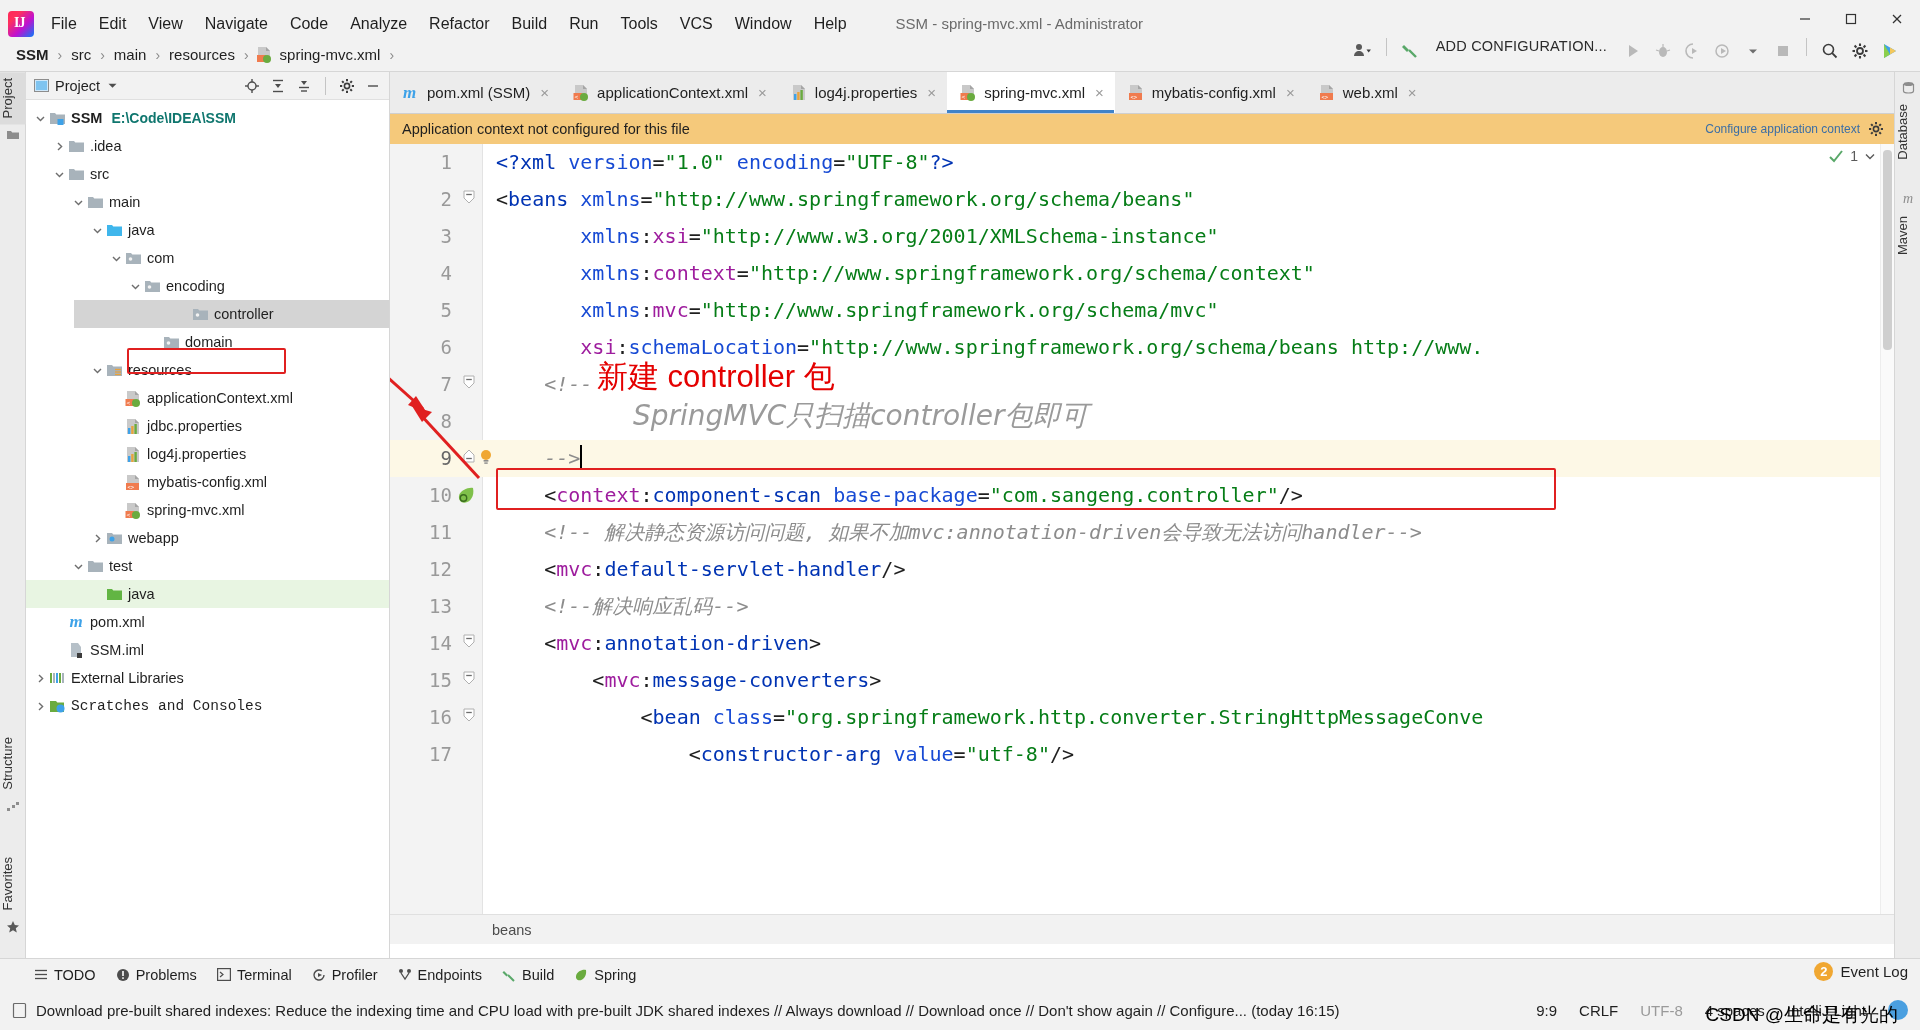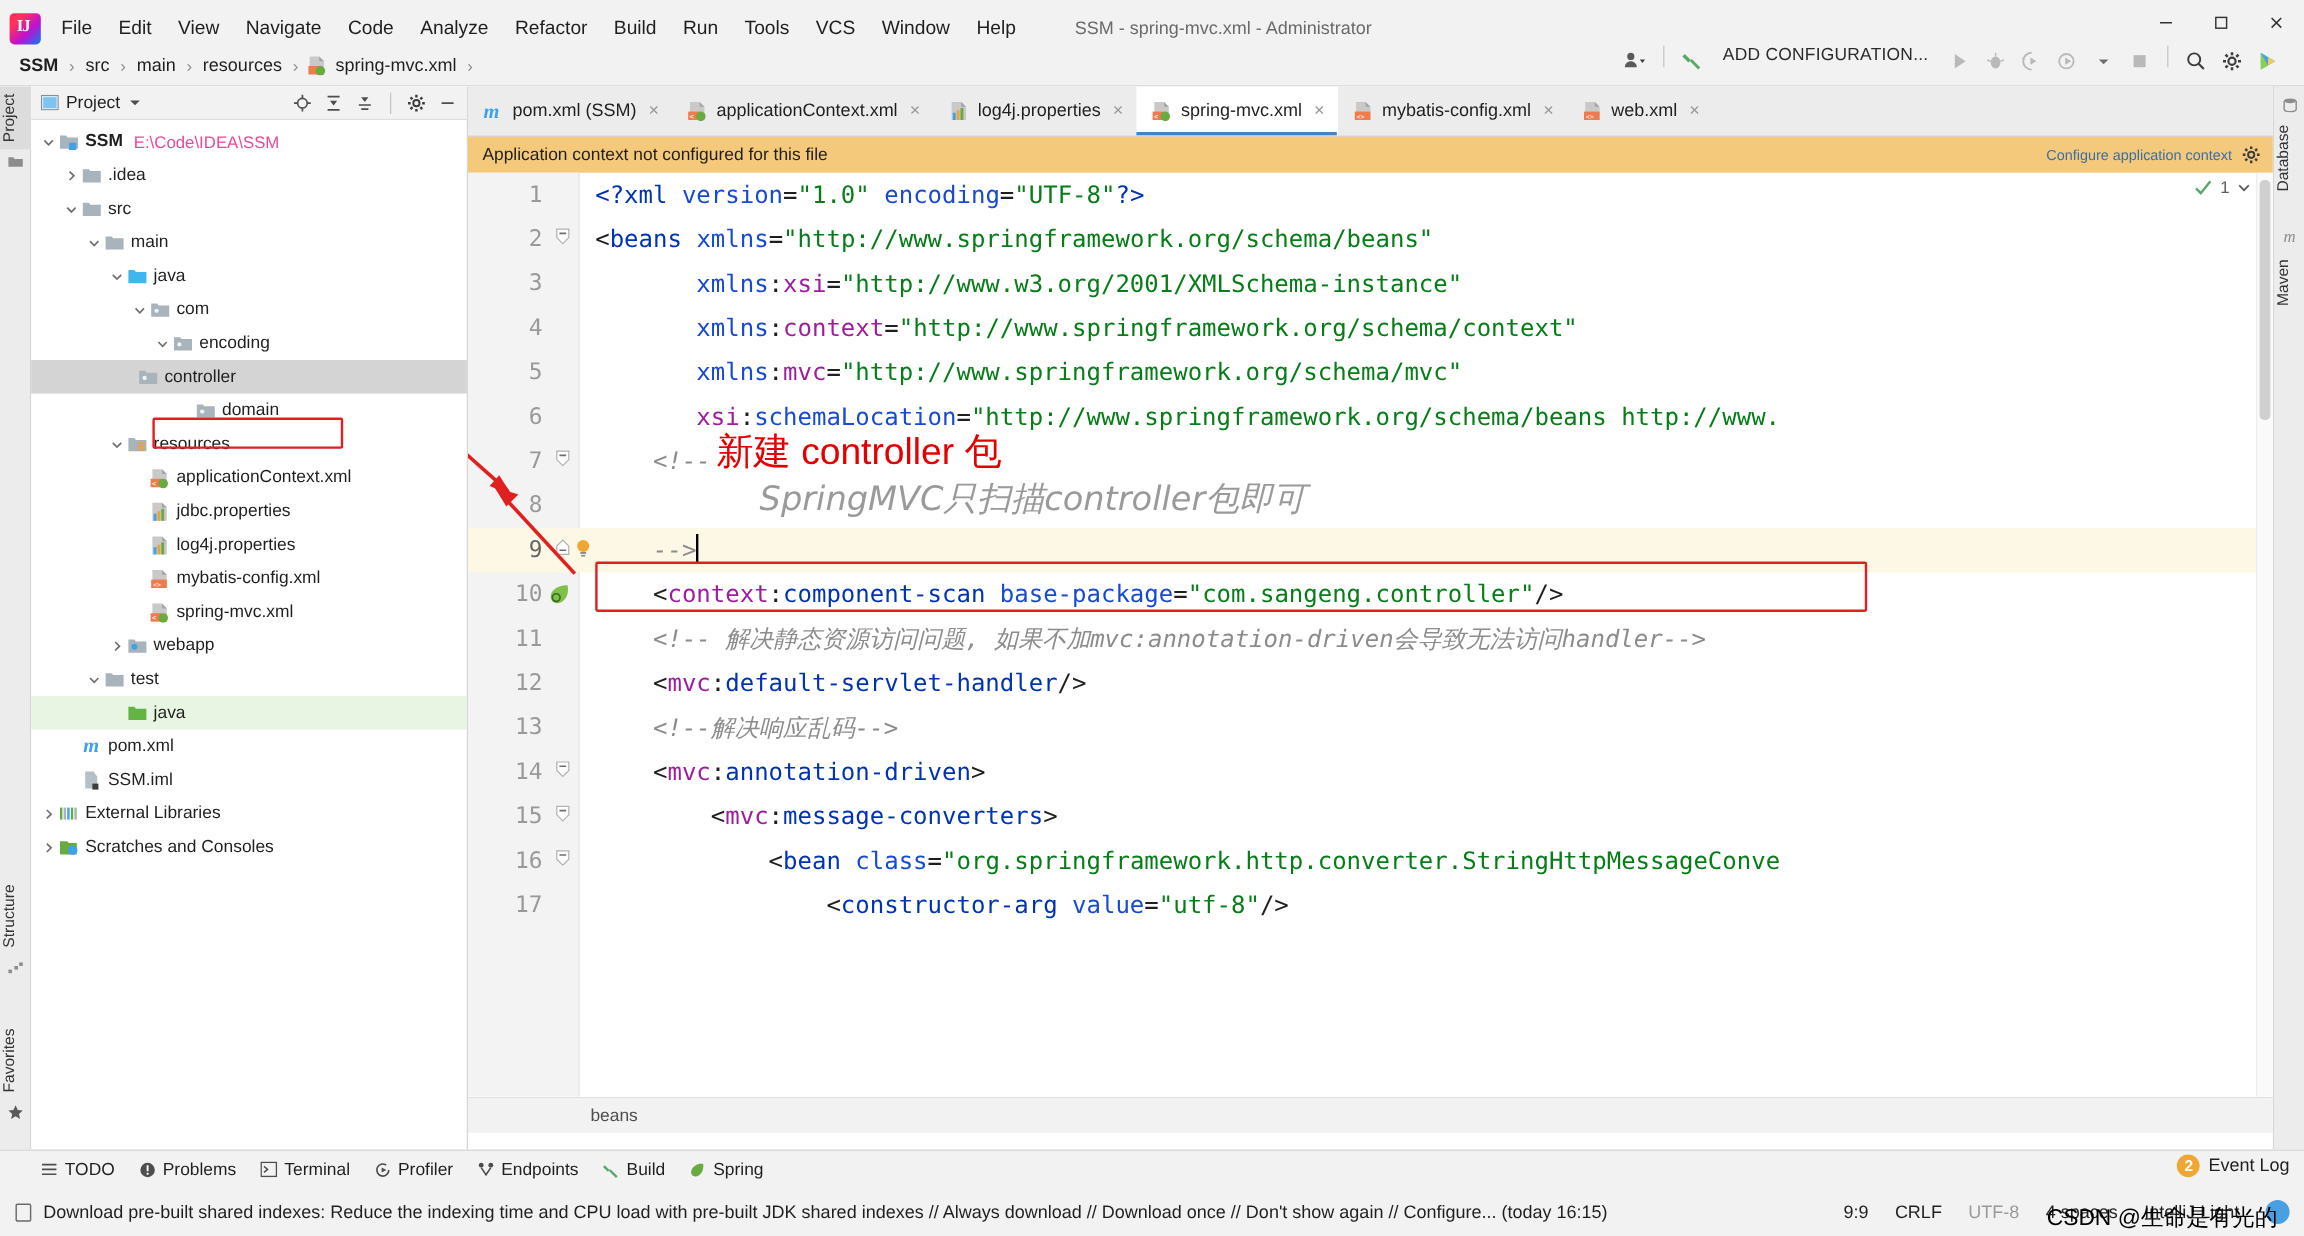--- a/index.html
+++ b/index.html
@@ -82,21 +82,21 @@
   .pp-hdr-icons .tb-btn { width:24px; height:22px;}
   .tree { padding-top:4px; font-size:14.5px; }
   .node { display:flex; align-items:center; height:28px; white-space:nowrap; padding-left:4px; position:relative;}
   .node.selected { background:#d4d4d4; }
   .node.greensel { background:#e8f5e2; }
   .arrow { width:16px; height:16px; flex:none; display:flex; align-items:center; justify-content:center; color:#6e6e6e;}
   .arrow.empty { visibility:hidden; }
   .nicon { width:18px; height:18px; flex:none; margin-right:5px; display:flex; align-items:center; justify-content:center;}
   .nlabel { color:#1f1f1f; }
   .nlabel.bold { font-weight:bold; }
-  .npath { color:#ec4899; margin-left:9px; font-size:14px; }
+  .npath { color:#0f766e; margin-left:9px; font-size:14px;font-weight:bold; }
 
   
   .editor { position:absolute; left:390px; top:72px; width:1504px; height:886px; background:#fff; }
   .tabsrow {
     height:42px; background:#ececec; display:flex; align-items:stretch;
     border-bottom:1px solid #cfcfcf; overflow:hidden;
   }
   .etab {
     display:flex; align-items:center; padding:0 10px 0 13px; gap:7px;
     font-size:15px; color:#1f1f1f; position:relative; white-space:nowrap; cursor:default;
@@ -555,21 +555,21 @@
             </svg>
           </span>
           <span class="nicon">
             <svg width="17" height="14" viewBox="0 0 17 14">
               <path d="M1 2h5l1.3 1.6H16V13H1z" fill="#a8b3bb"></path>
               <circle cx="5.5" cy="8" r="1.8" fill="#f2f2f2"></circle>
             </svg>
           </span>
           <span class="nlabel">encoding</span>
         </div>
-        <div class="node selected" style="padding-left: 72px;">
+        <div class="node selected" style="padding-left: 101px; margin-left: 48px;">
           <span class="arrow empty">
             <svg width="11" height="11" viewBox="0 0 11 11">
               <path d="M4 2 L7.6 5.5 L4 9" fill="none" stroke="#6e6e6e" stroke-width="1.4"></path>
             </svg>
           </span>
           <span class="nicon">
             <svg width="17" height="14" viewBox="0 0 17 14">
               <path d="M1 2h5l1.3 1.6H16V13H1z" fill="#a8b3bb"></path>
               <circle cx="5.5" cy="8" r="1.8" fill="#f2f2f2"></circle>
             </svg>
@@ -767,21 +767,21 @@
             <svg width="16" height="14" viewBox="0 0 16 14">
               <rect x="1" y="2" width="2" height="10" fill="#6aab3f"></rect>
               <rect x="4" y="2" width="2" height="10" fill="#a8b3bb"></rect>
               <rect x="7" y="2" width="2" height="10" fill="#3ea2e8"></rect>
               <rect x="10" y="2" width="2" height="10" fill="#6aab3f"></rect>
               <rect x="13" y="2" width="2" height="10" fill="#a8b3bb"></rect>
             </svg>
           </span>
           <span class="nlabel">External Libraries</span>
         </div>
-        <div class="node" style="padding-left: 6px;">
+        <div class="node" style="padding-left: 6px; font-family: Liberation Mono, monospace;">
           <span class="arrow">
             <svg width="11" height="11" viewBox="0 0 11 11">
               <path d="M4 2 L7.6 5.5 L4 9" fill="none" stroke="#6e6e6e" stroke-width="1.4"></path>
             </svg>
           </span>
           <span class="nicon">
             <svg width="16" height="15" viewBox="0 0 16 15">
               <path d="M1 2h6l1.3 1.6H15V13H1z" fill="#6aab3f"></path>
               <circle cx="11.5" cy="9.5" r="4" fill="#3ea2e8"></circle>
             </svg>

